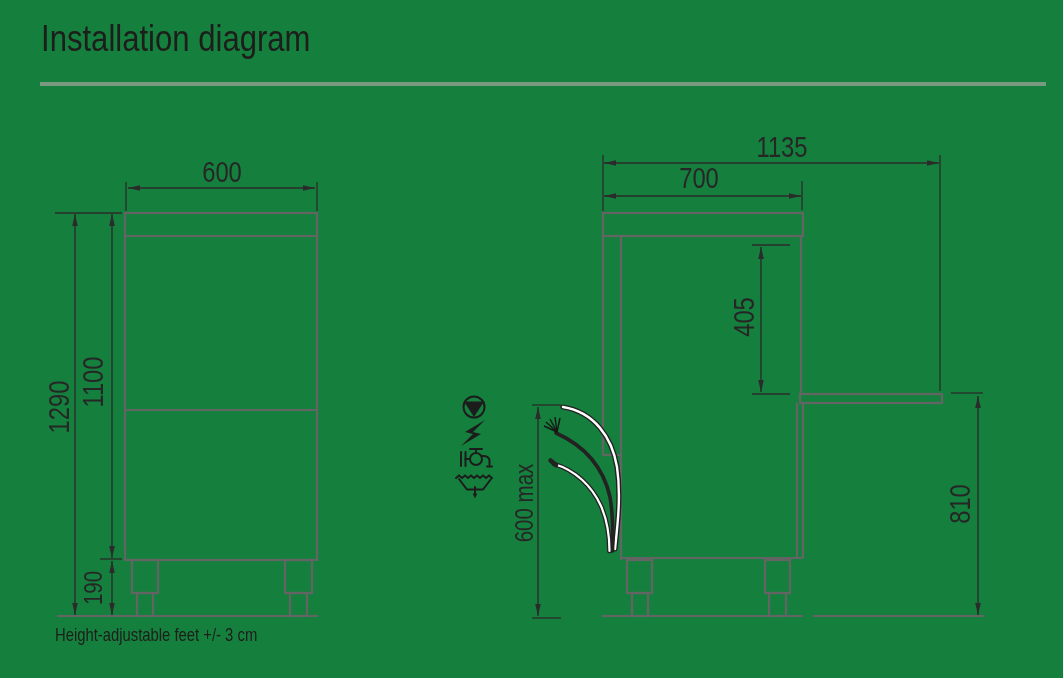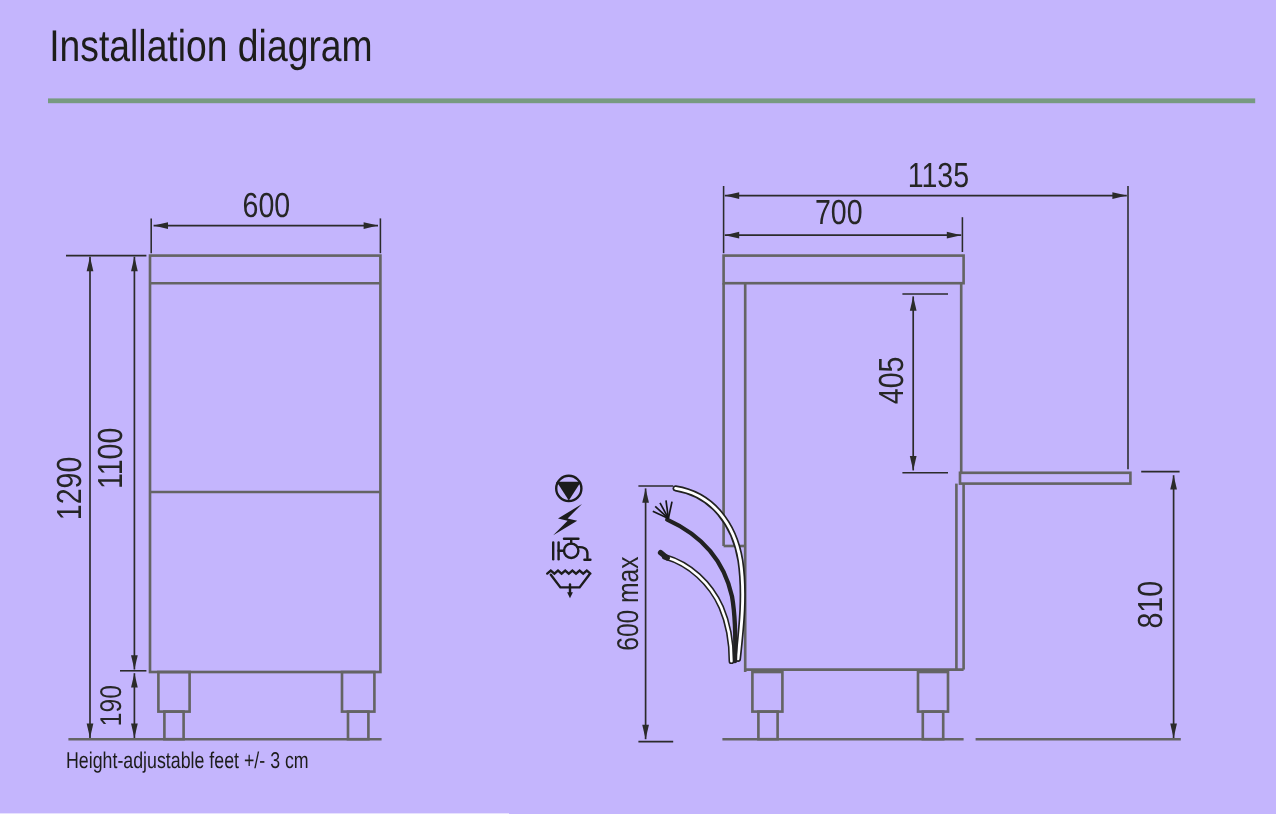--- a/index.html
+++ b/index.html
@@ -1,19 +1,19 @@
 <!DOCTYPE html>
 <html><head>
 <meta charset="utf-8">
 <style>
   html,body{margin:0;padding:0;background:#ffffff;}
   .stage{
     position:relative;
     width:1063px;height:678px;
-    background:#c4b5fd;
+    background:#15803d;
     font-family:"Liberation Sans", sans-serif;
     color:#262626;
     overflow:hidden;
   }
   .page-title{
     position:absolute;left:41px;top:18px;
     font-size:37px;font-weight:400;color:#1d1d1b;
     transform:scaleX(.84);transform-origin:left top;
     white-space:nowrap;letter-spacing:0;
   }

